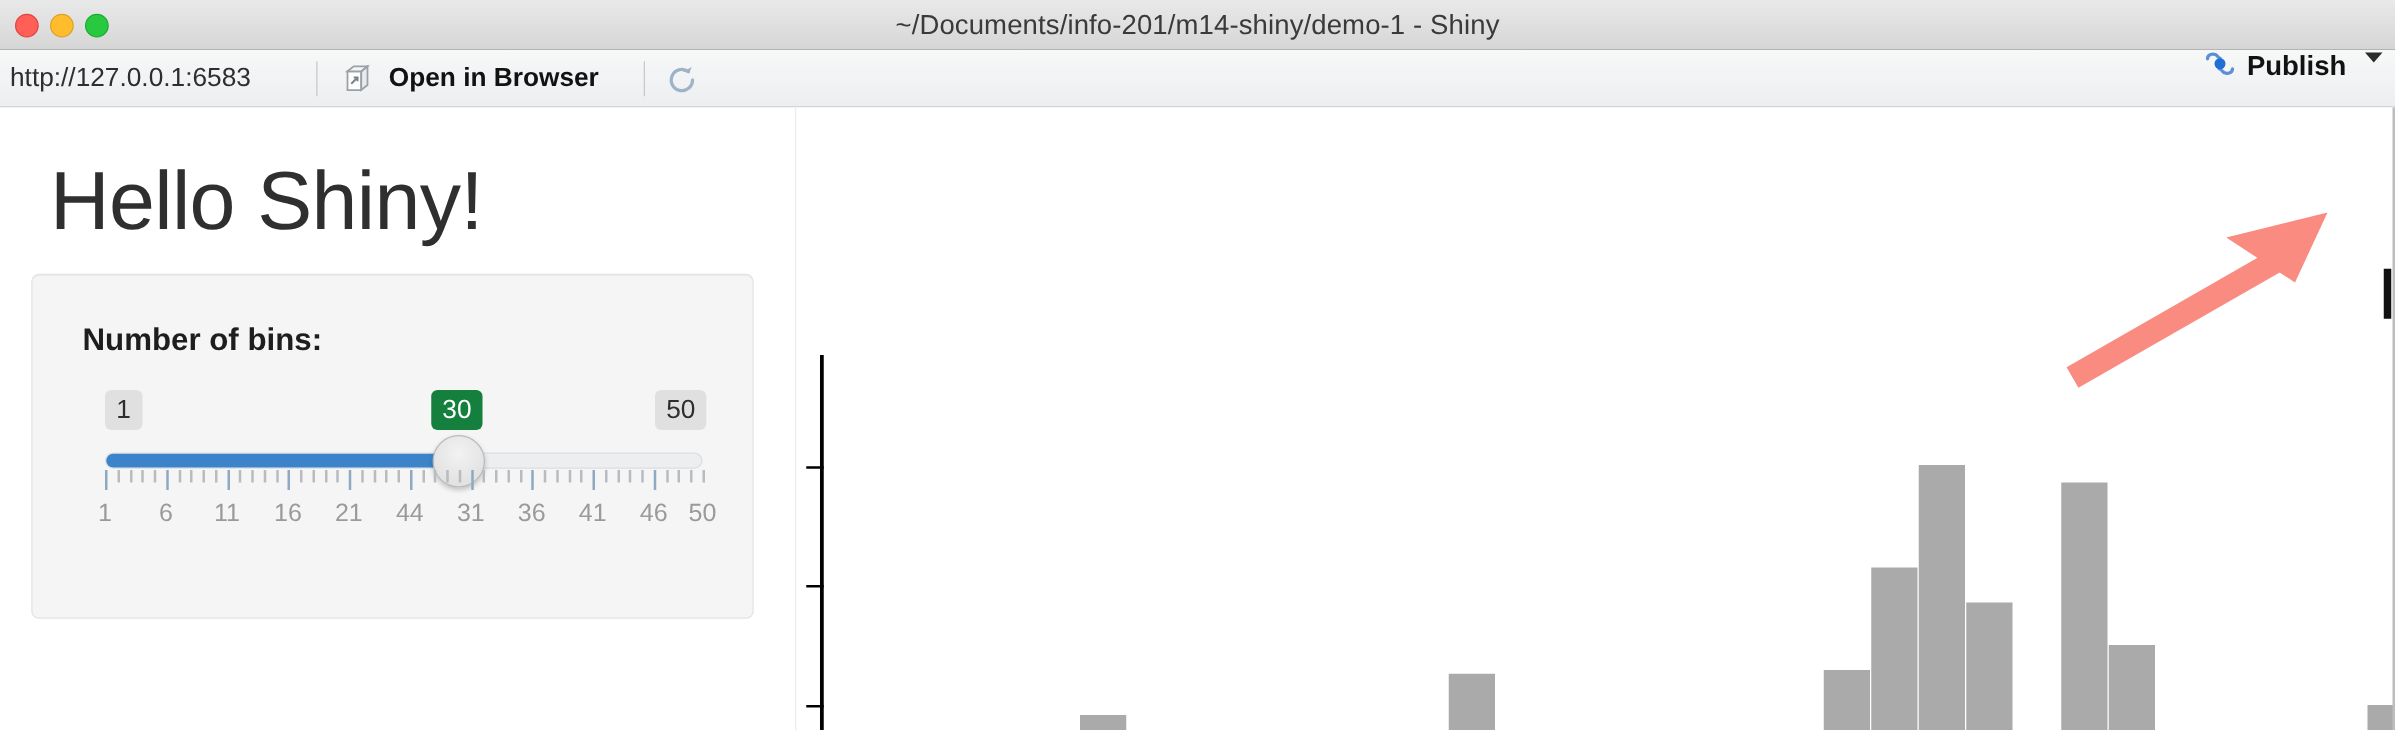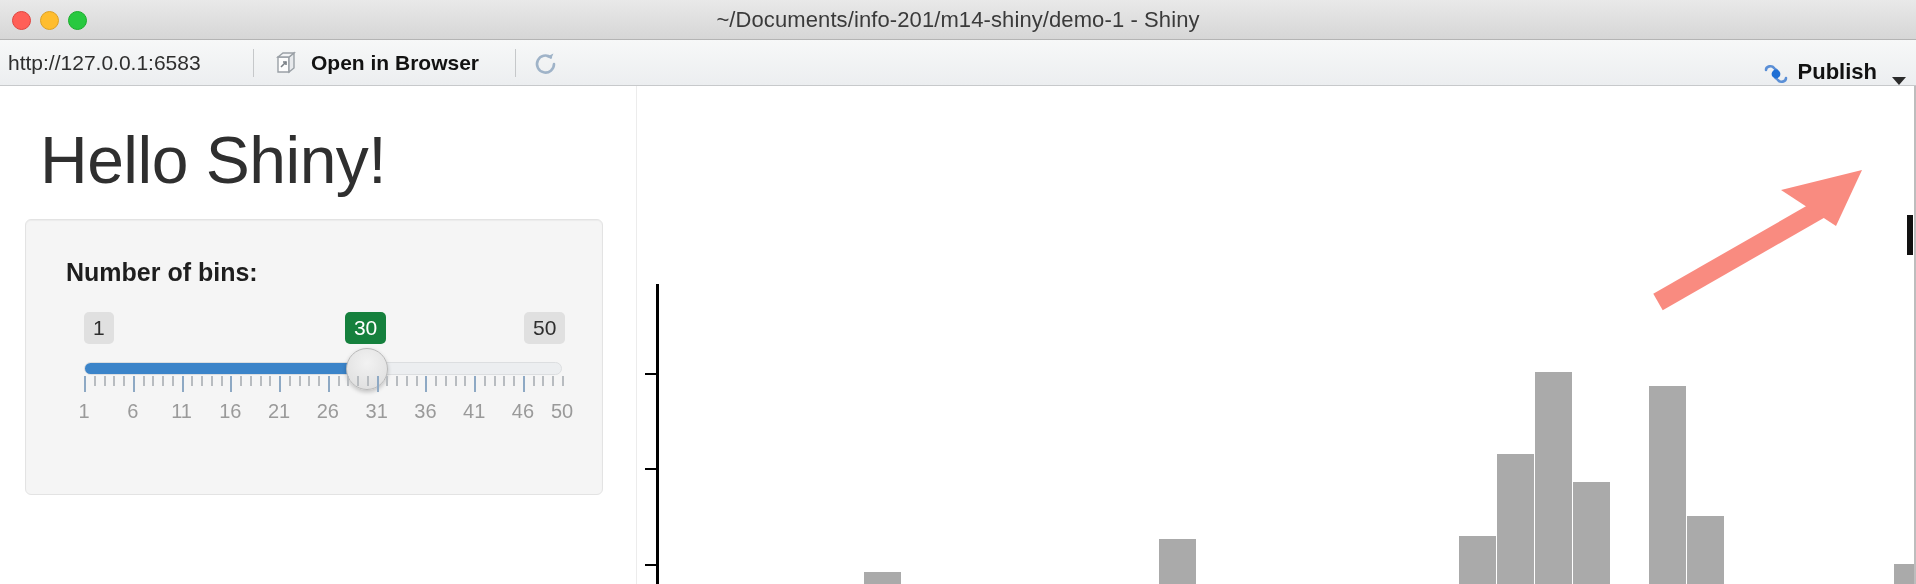--- a/index.html
+++ b/index.html
@@ -108,21 +108,21 @@
     height: 26px;
     cursor: default;
   }
 
   .tb-publish {
     position: absolute;
     right: 10px;
     top: 0;
     height: 45px;
     display: flex;
-    align-items: flex-end;
+    align-items: flex-start;
     gap: 9px;
     cursor: default;
   }
   .tb-publish .label {
     font-size: 22px;
     color: #121212;
     font-weight: 600;
   }
   .icon-publish { width: 26px; height: 22px; display:block; }
   .caret-down {
@@ -481,21 +481,21 @@
           <div class="tick minor" style="left: 458.49px;"></div>
           <div class="tick minor" style="left: 468.245px;"></div>
           <div class="tick minor" style="left: 478px;"></div>
         </div>
       <div class="tick-labels">
           <div class="tick-label" style="left: 18px;">1</div>
           <div class="tick-label" style="left: 66.7755px;">6</div>
           <div class="tick-label" style="left: 115.551px;">11</div>
           <div class="tick-label" style="left: 164.327px;">16</div>
           <div class="tick-label" style="left: 213.102px;">21</div>
-          <div class="tick-label" style="left: 261.878px;">26</div>
+          <div class="tick-label" style="left: 261.878px;">44</div>
           <div class="tick-label" style="left: 310.653px;">31</div>
           <div class="tick-label" style="left: 359.429px;">36</div>
           <div class="tick-label" style="left: 408.204px;">41</div>
           <div class="tick-label" style="left: 456.98px; text-align: center;">46</div>
           <div class="tick-label" style="left: 496px;">50</div>
         </div>
     </div>
   </div>
 
   <div class="plot">

